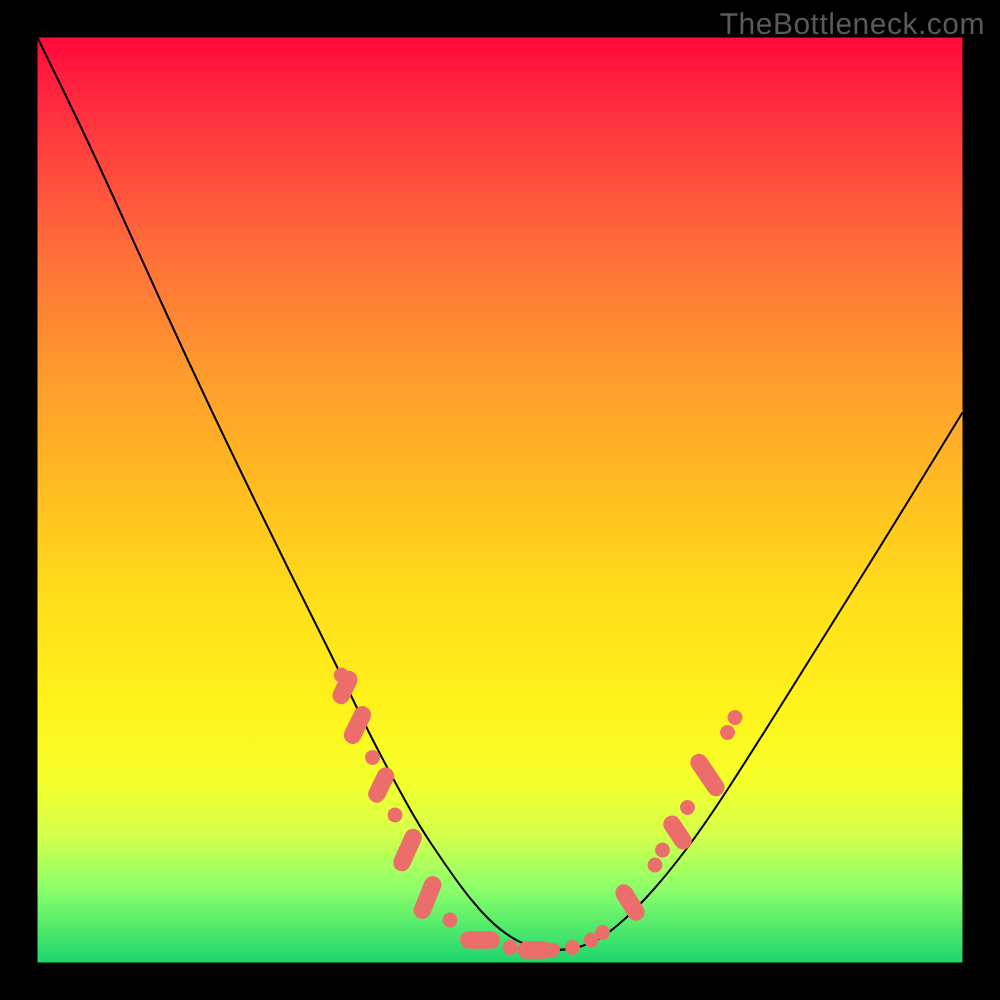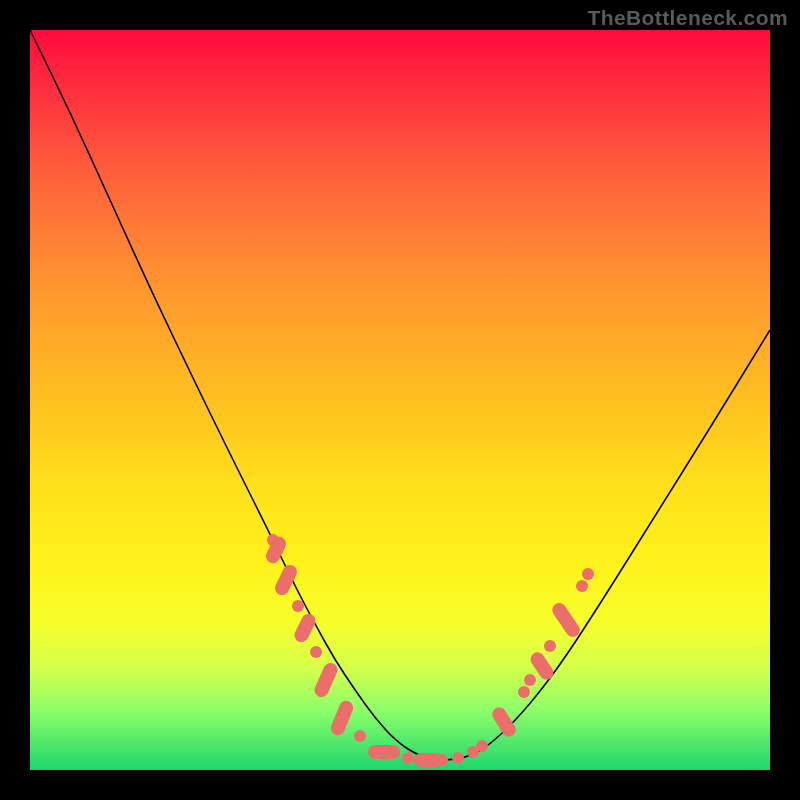--- a/index.html
+++ b/index.html
@@ -36,24 +36,24 @@
       #f6ff2a 80%,
       #d6ff4a 86%,
       #8cff6a 92%,
       #1cd66c 100%);
   }
   .watermark {
     position: absolute;
     top: 6px;
     right: 12px;
     color: #5a5a5a;
-    font-size: 21px;
+    font-size: 24px;
     letter-spacing: 0.4px;
     z-index: 5;
-    font-weight: 700;
+    font-weight: 400;
   }
   svg.curve {
     position: absolute;
     left: 0;
     top: 0;
     width: 740px;
     height: 740px;
     overflow: visible;
   }
   .curve-path {

